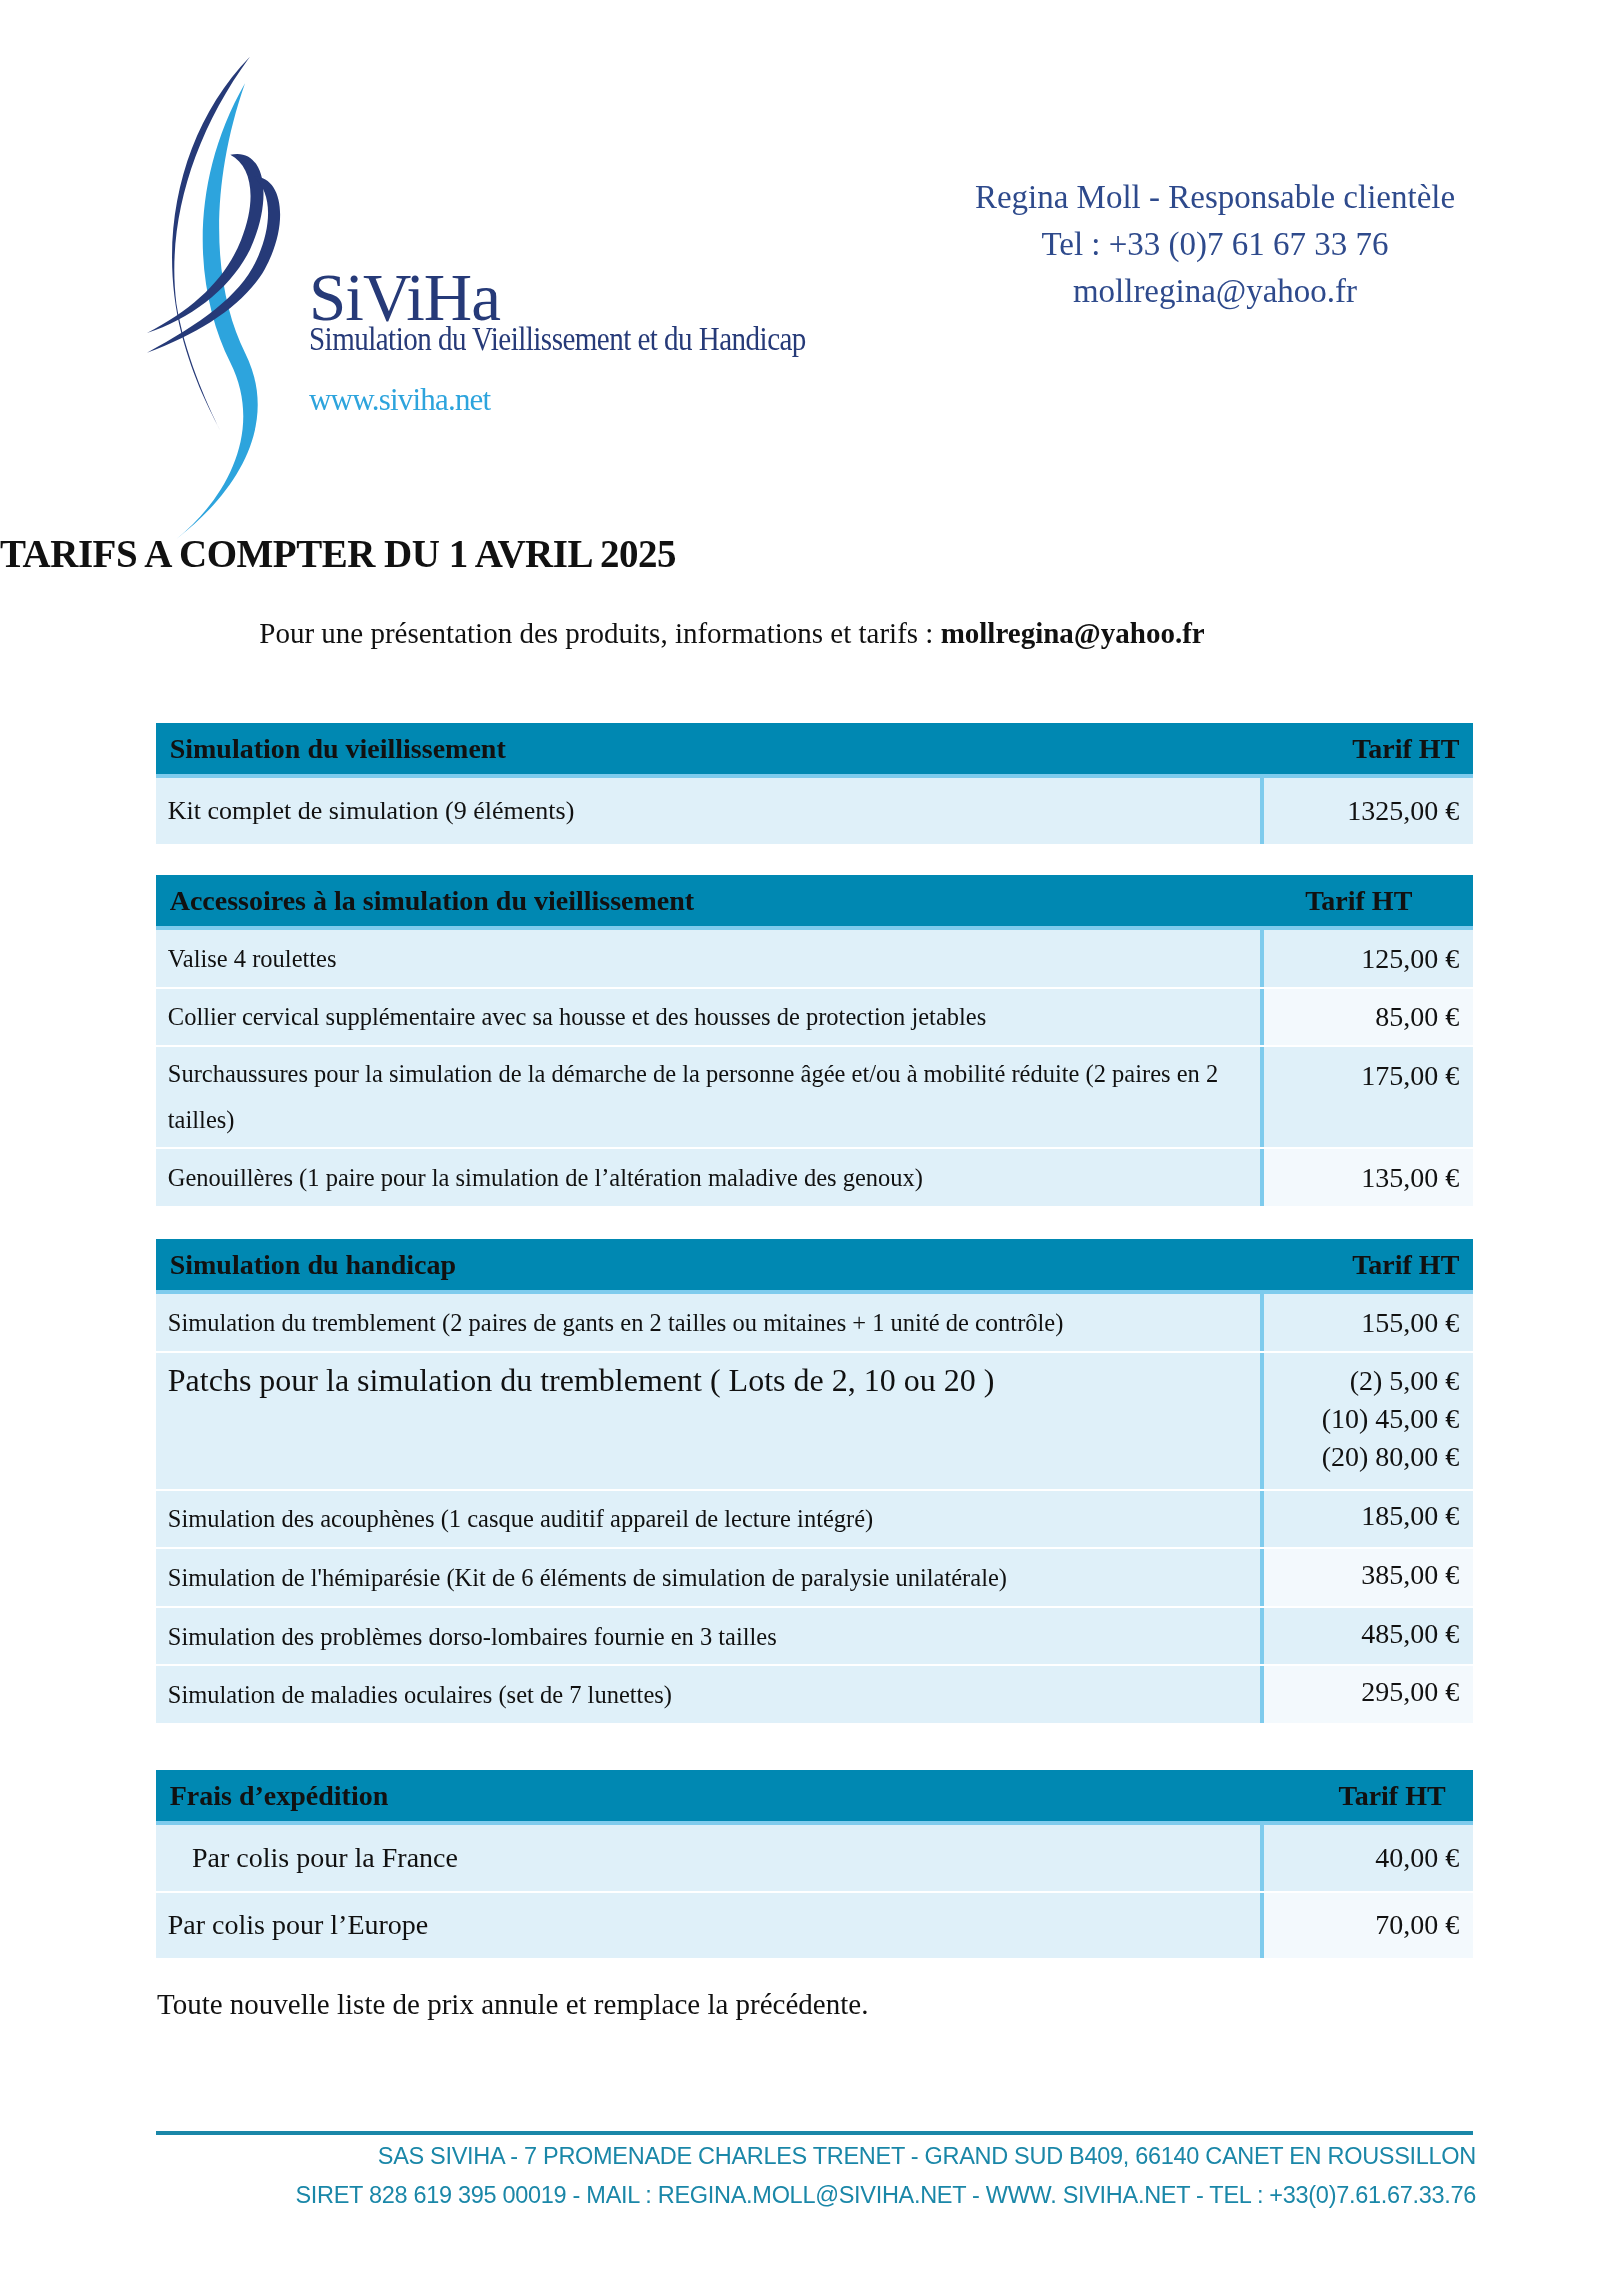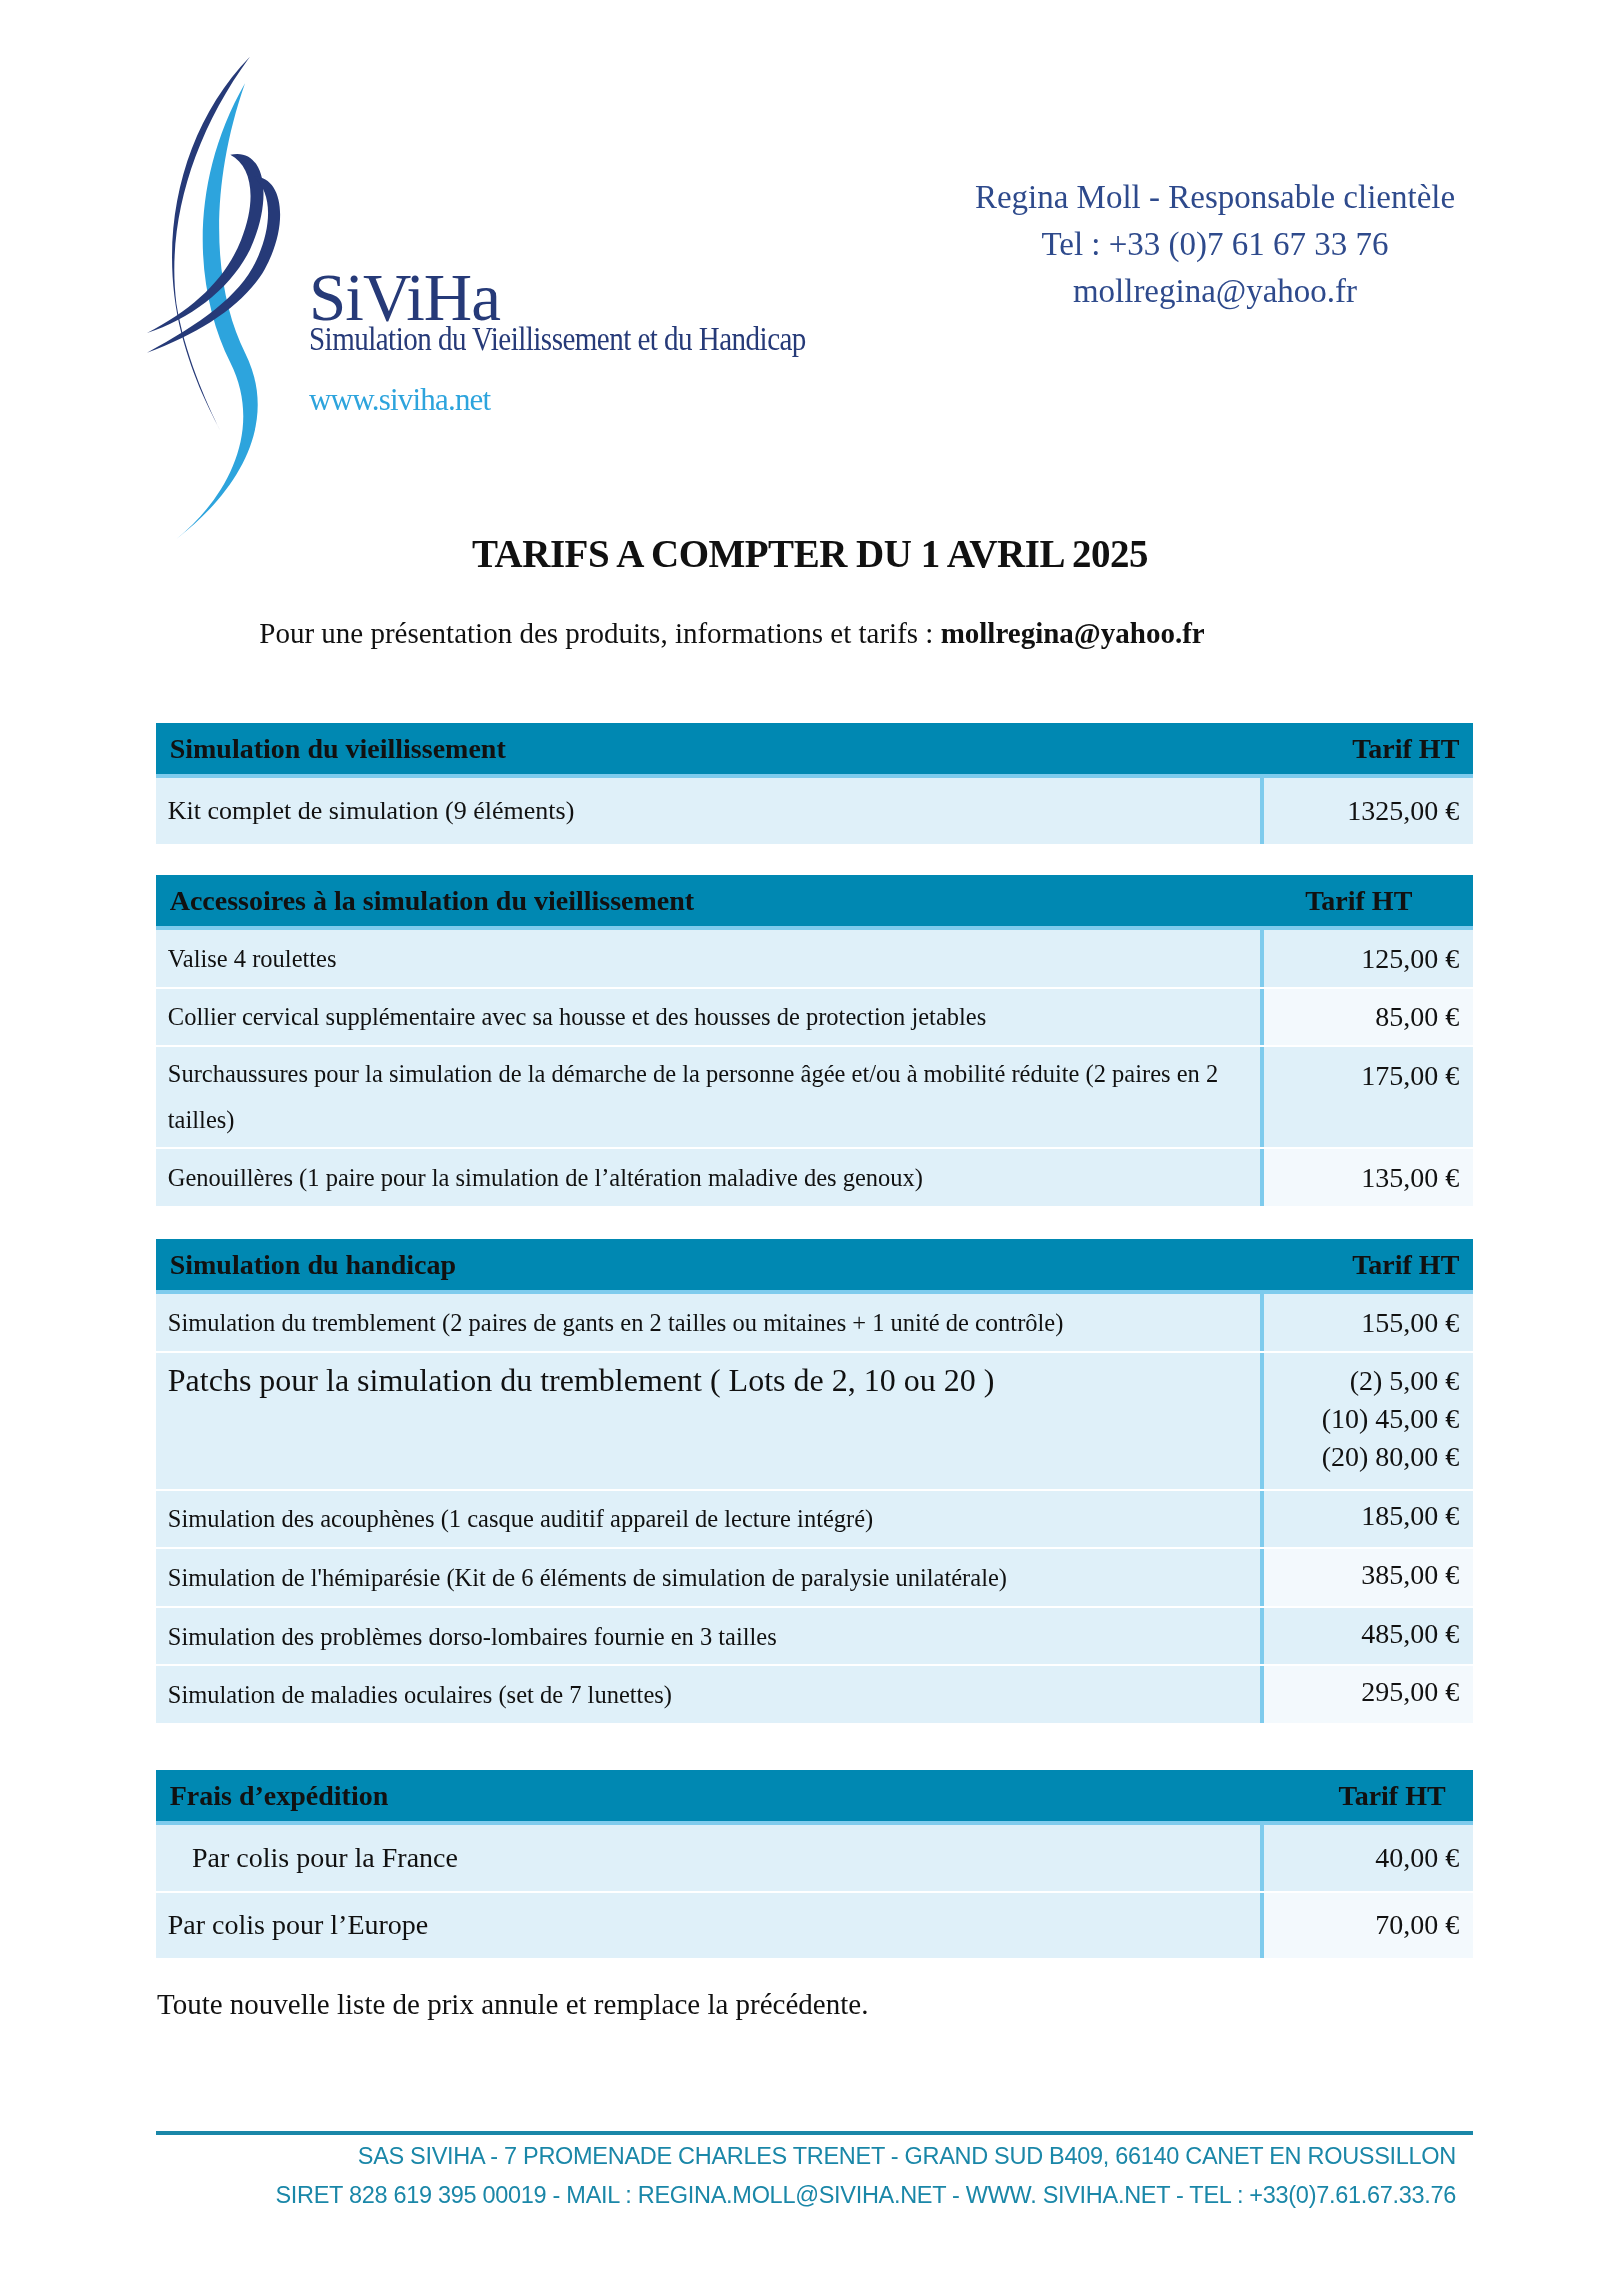--- a/index.html
+++ b/index.html
@@ -9,41 +9,41 @@
   
   .logo-area { position: absolute; left: 147px; top: 39px; width: 774px; height: 500px; }
   .logo-swoosh { position: absolute; left: 0; top: 0; width: 294px; height: 500px; }
   .logo-name { position: absolute; left: 162px; top: 225px; font-size: 67px; color: #263a78; letter-spacing: -1px; line-height: 1; }
   .logo-tagline { position: absolute; left: 162px; top: 284px; font-size: 33px; color: #263a78; letter-spacing: -0.6px; white-space: nowrap; line-height: 1; transform: scaleX(0.88); transform-origin: left center; }
   .logo-url { position: absolute; left: 162px; top: 345px; font-size: 31px; color: #2da4dd; letter-spacing: -0.8px; line-height: 1; }
 
   .contact { position: absolute; left: 921px; top: 174px; width: 588px; text-align: center; color: #2e4a8c; font-size: 33px; line-height: 47px; }
 
   
-  .doc-title { position: absolute; left: 0; width: 1620px; top: 531px; text-align: center; font-size: 39px; font-weight: bold; color: #111; letter-spacing: -0.5px; }
+  .doc-title { position: absolute; left: 0; width: 1620px; top: 531px; text-align: left; font-size: 39px; font-weight: bold; color: #111; letter-spacing: -0.5px; }
   .intro { position: absolute; left: 0; width: 1464px; top: 617px; text-align: center; font-size: 29px; color: #111; }
   .intro b { font-weight: bold; }
 
   
   .price-table { position: absolute; left: 156px; width: 1317px; }
   .tbl-head { height: 55px; background: #0088b2; display: flex; align-items: center; justify-content: space-between; padding: 0 13.7px 0 13.7px; border-bottom: 4.9px solid #7ecbed; }
   .tbl-head .h-title { font-size: 28px; font-weight: bold; color: #111; }
   .tbl-head .h-price { font-size: 28px; font-weight: bold; color: #111; }
   .tbl-row { display: flex; border-bottom: 2.9px solid #ffffff; }
   .tbl-row:last-child { border-bottom: none; }
   .tbl-row .c-desc { flex: 1; background: #dff0f9; padding: 9.8px 11.8px; font-size: 26px; line-height: 46px; color: #111; border-right: 4.9px solid #7ecbed; }
   .tbl-row .c-price { width: 209px; padding: 9.8px 13.7px 9.8px 9.8px; font-size: 28px; line-height: 46px; text-align: right; color: #111; background: #dff0f9; }
   .tbl-row.alt .c-price { background: #f3f9fd; }
   .c-price .p-line { display: block; line-height: 38px; }
 
   .note { position: absolute; left: 157px; top: 1988px; font-size: 29px; color: #111; }
 
   
   .footer-rule { position: absolute; left: 156px; top: 2131px; width: 1317px; height: 3.9px; background: #1a87a8; }
-  .footer-line { position: absolute; right: 164px; font-family: "Liberation Sans", "DejaVu Sans", sans-serif; color: #1a87a8; font-size: 23.5px; letter-spacing: -0.3px; white-space: nowrap; }
+  .footer-line { position: absolute; right: 144px; font-family: "Liberation Sans", "DejaVu Sans", sans-serif; color: #1a87a8; font-size: 23.5px; letter-spacing: -0.3px; white-space: nowrap; }
   .footer-line.l1 { top: 2143px; }
   .footer-line.l2 { top: 2182px; }
 </style>
 </head>
 <body>
 
 <div class="logo-area">
   <svg class="logo-swoosh" viewBox="0 0 300 510">
 
     <path d="M100 45 C 40 150, 50 260, 85 330 C 120 400, 80 470, 30 510 C 95 460, 135 390, 100 320 C 70 260, 60 160, 100 45 Z" fill="#2da4dd"></path>

